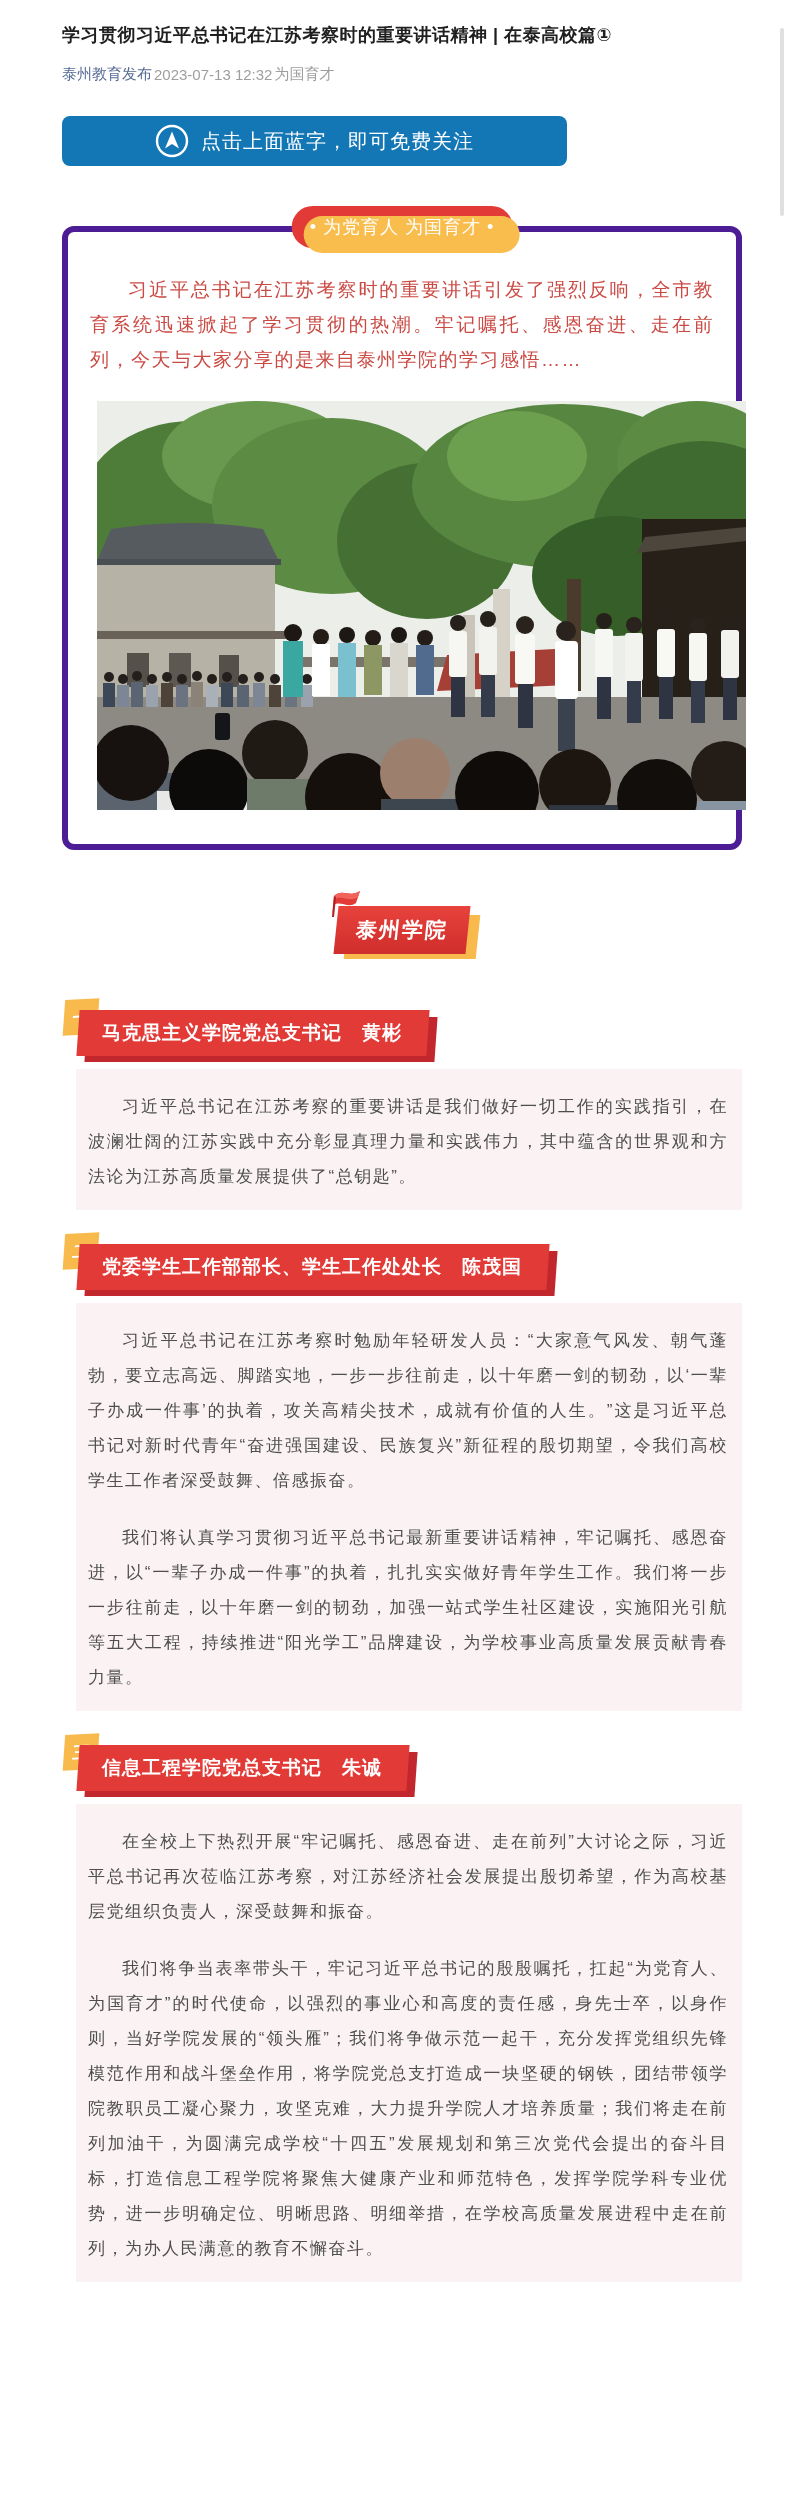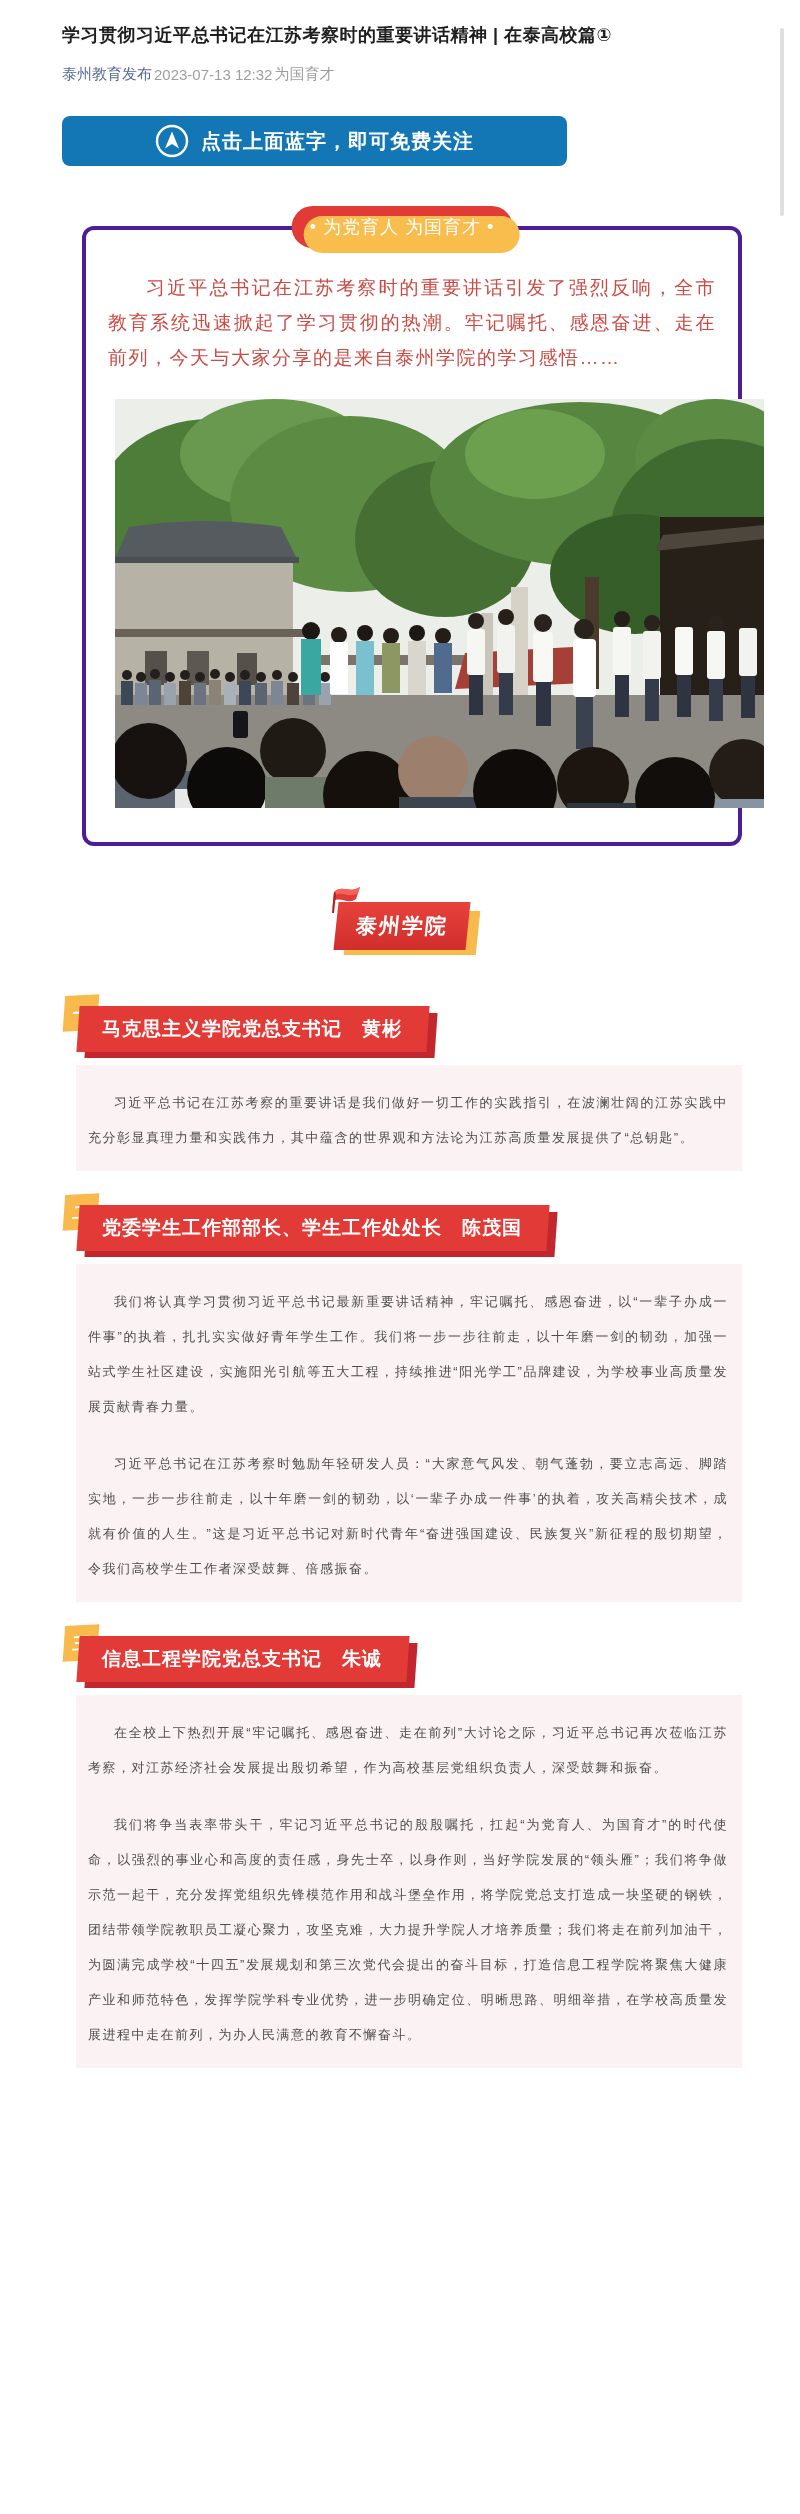--- a/index.html
+++ b/index.html
@@ -18,43 +18,43 @@
   }
   .byline { margin-top:15px; display:flex; align-items:center; gap:2px; font-size:15px; }
   .byline .author { color:#576b95; cursor:pointer; }
   .byline .meta { color:#9e9e9e;text-align:center; }
 
   
   .follow-btn {
     margin-top:32px; width:505px; height:50px; border:none; cursor:pointer;
     background:#1377b6; border-radius:8px; color:#ffffff;
     display:flex; align-items:center; justify-content:center; gap:12px;
-    font-size:20px; font-weight:bold; letter-spacing:1px;
+    font-size:20px; font-weight:normal; letter-spacing:1px;
     font-family:inherit;
   }
   .follow-btn svg { display:block; }
 
   
   .intro-wrap { position:relative; margin-top:60px; }
   .ribbon {
     position:absolute; left:50%; top:-20px; transform:translateX(-50%);
     z-index:2; white-space:nowrap;
   }
   .ribbon .pill {
     position:relative; display:inline-block; background:#e23a36; color:#fff;
     font-size:18px; font-weight:normal; letter-spacing:1px;
     padding:9px 18px; border-radius:24px; z-index:1;
   }
   .ribbon .pill::after {
     content:""; position:absolute; left:12px; right:-7px; top:10px; bottom:-5px;
     background:#f8bd4c; border-radius:24px; z-index:-1;
   }
   .intro-card {
-    position:relative; border:4px solid #4c1d95; border-radius:12px;
-    background:#fff; padding:40px 22px 34px 22px;margin-left:20px;
+    position:relative; border:6px solid #4c1d95; border-radius:12px;
+    background:#fff; padding:40px 22px 34px 22px;
   }
   .intro-text {
     color:#ca4a44; font-size:19px; line-height:35px; letter-spacing:1.5px;
     text-indent:2em; text-align:justify;
   }
   .photo {
     margin:24px 8px 0 7px; display:block; width:649px; height:409px;
     background:#eceee9; cursor:pointer;
   }
   .photo svg { display:block; width:100%; height:100%; }
@@ -92,21 +92,21 @@
     transform:skewX(-4deg); padding:10px 26px 10px 24px;
   }
   .sec-banner .face span {
     display:inline-block; transform:skewX(4deg);
     color:#fff; font-size:19px; font-weight:bold; letter-spacing:1px;
   }
   .sec-body {
     margin:13px 0 0 14px; background:#fbf3f3; padding:20px 14px 16px 12px;
   }
   .sec-body p {
-    color:#4e4e4e; font-size:13px; line-height:35px; letter-spacing:1.5px;
+    color:#4e4e4e; font-size:17px; line-height:35px; letter-spacing:1.5px;
     text-indent:2em; text-align:justify;
   }
   .sec-body p + p { margin-top:22px; }
 
   
   .scroll-thumb {
     position:absolute; right:16px; top:28px; width:4px; height:188px;
     background:#e0e0e0; border-radius:2px; cursor:pointer;
   }
 </style>
@@ -327,22 +327,22 @@
   </div>
 
   <div class="section">
     <div class="sec-head">
       <span class="sec-tab">二</span>
       <span class="sec-banner">
         <span class="face"><span>党委学生工作部部长、学生工作处处长　陈茂国</span></span>
       </span>
     </div>
     <div class="sec-body">
+      <p>习近平总书记在江苏考察时勉励年轻研发人员：“大家意气风发、朝气蓬勃，要立志高远、脚踏实地，一步一步往前走，以十年磨一剑的韧劲，以‘一辈子办成一件事’的执着，攻关高精尖技术，成就有价值的人生。”这是习近平总书记对新时代青年“奋进强国建设、民族复兴”新征程的殷切期望，令我们高校学生工作者深受鼓舞、倍感振奋。</p>
       <p>我们将认真学习贯彻习近平总书记最新重要讲话精神，牢记嘱托、感恩奋进，以“一辈子办成一件事”的执着，扎扎实实做好青年学生工作。我们将一步一步往前走，以十年磨一剑的韧劲，加强一站式学生社区建设，实施阳光引航等五大工程，持续推进“阳光学工”品牌建设，为学校事业高质量发展贡献青春力量。</p>
-      <p>习近平总书记在江苏考察时勉励年轻研发人员：“大家意气风发、朝气蓬勃，要立志高远、脚踏实地，一步一步往前走，以十年磨一剑的韧劲，以‘一辈子办成一件事’的执着，攻关高精尖技术，成就有价值的人生。”这是习近平总书记对新时代青年“奋进强国建设、民族复兴”新征程的殷切期望，令我们高校学生工作者深受鼓舞、倍感振奋。</p>
     </div>
   </div>
 
   <div class="section">
     <div class="sec-head">
       <span class="sec-tab">三</span>
       <span class="sec-banner">
         <span class="face"><span>信息工程学院党总支书记　朱诚</span></span>
       </span>
     </div>

